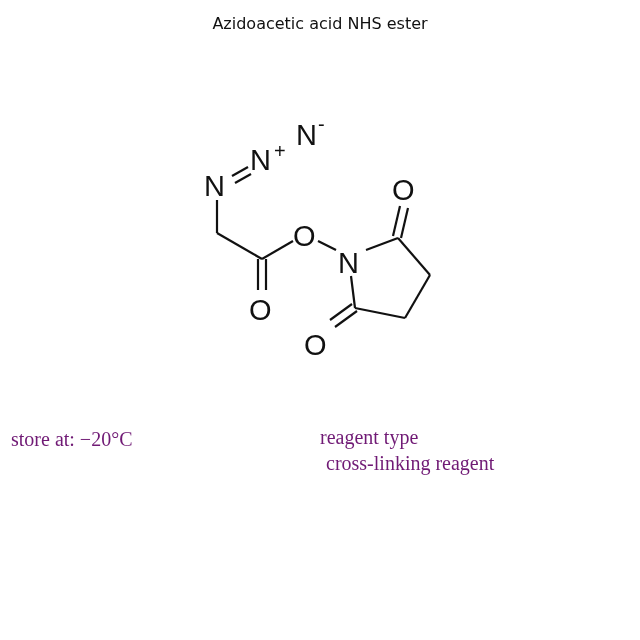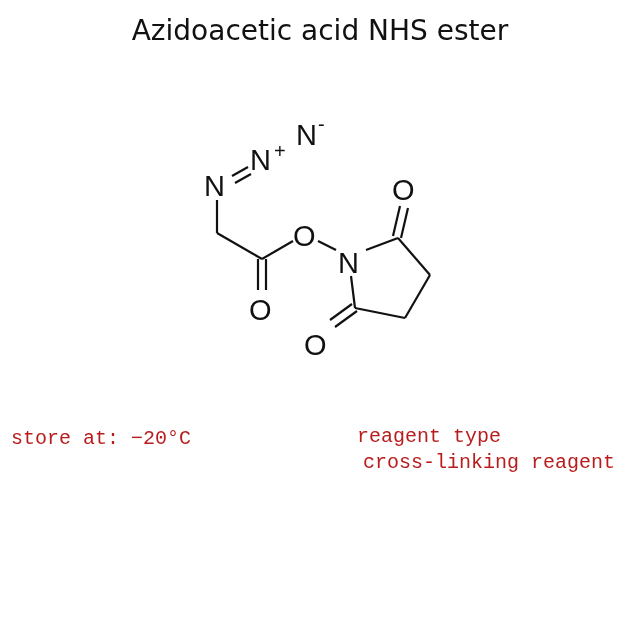--- a/index.html
+++ b/index.html
@@ -1,27 +1,27 @@
 <!DOCTYPE html>
 <html><head>
 <meta charset="utf-8">
 <style>
   html, body { margin: 0; padding: 0; background: #ffffff; }
   body { width: 640px; height: 640px; position: relative; overflow: hidden; }
   .title {
     position: absolute; left: 0; top: 14px; width: 640px; text-align: center;
-    font-family: "DejaVu Sans", sans-serif; font-size: 28px; color: #111;
+    font-family: "DejaVu Sans", sans-serif; font-size: 16px; color: #111;
   }
   svg.mol { position: absolute; left: 0; top: 0; }
   .atom { font-family: "Liberation Sans", sans-serif; font-size: 29px; fill: #111; }
   .charge { font-family: "Liberation Sans", sans-serif; font-size: 20px; fill: #111; }
   .bond { stroke: #111; stroke-width: 2.2; fill: none; stroke-linecap: butt; }
-  .info { position: absolute; font-family: Liberation Mono, monospace; font-size: 20px; color: #b91c1c; line-height: 26px; }
+  .info { position: absolute; font-family: Liberation Serif, serif; font-size: 20px; color: #701a75; line-height: 26px; }
   .info-left { left: 11px; top: 426px; }
-  .info-right { left: 320px; top: 424px; margin-left: 37px; }
+  .info-right { left: 320px; top: 424px; }
   .info-right .val { padding-left: 6px; }
 </style>
 </head>
 <body>
 
 <div class="title">Azidoacetic acid NHS ester</div>
 
 <svg class="mol" width="640" height="640" viewBox="0 0 640 640">
 
   <g>

